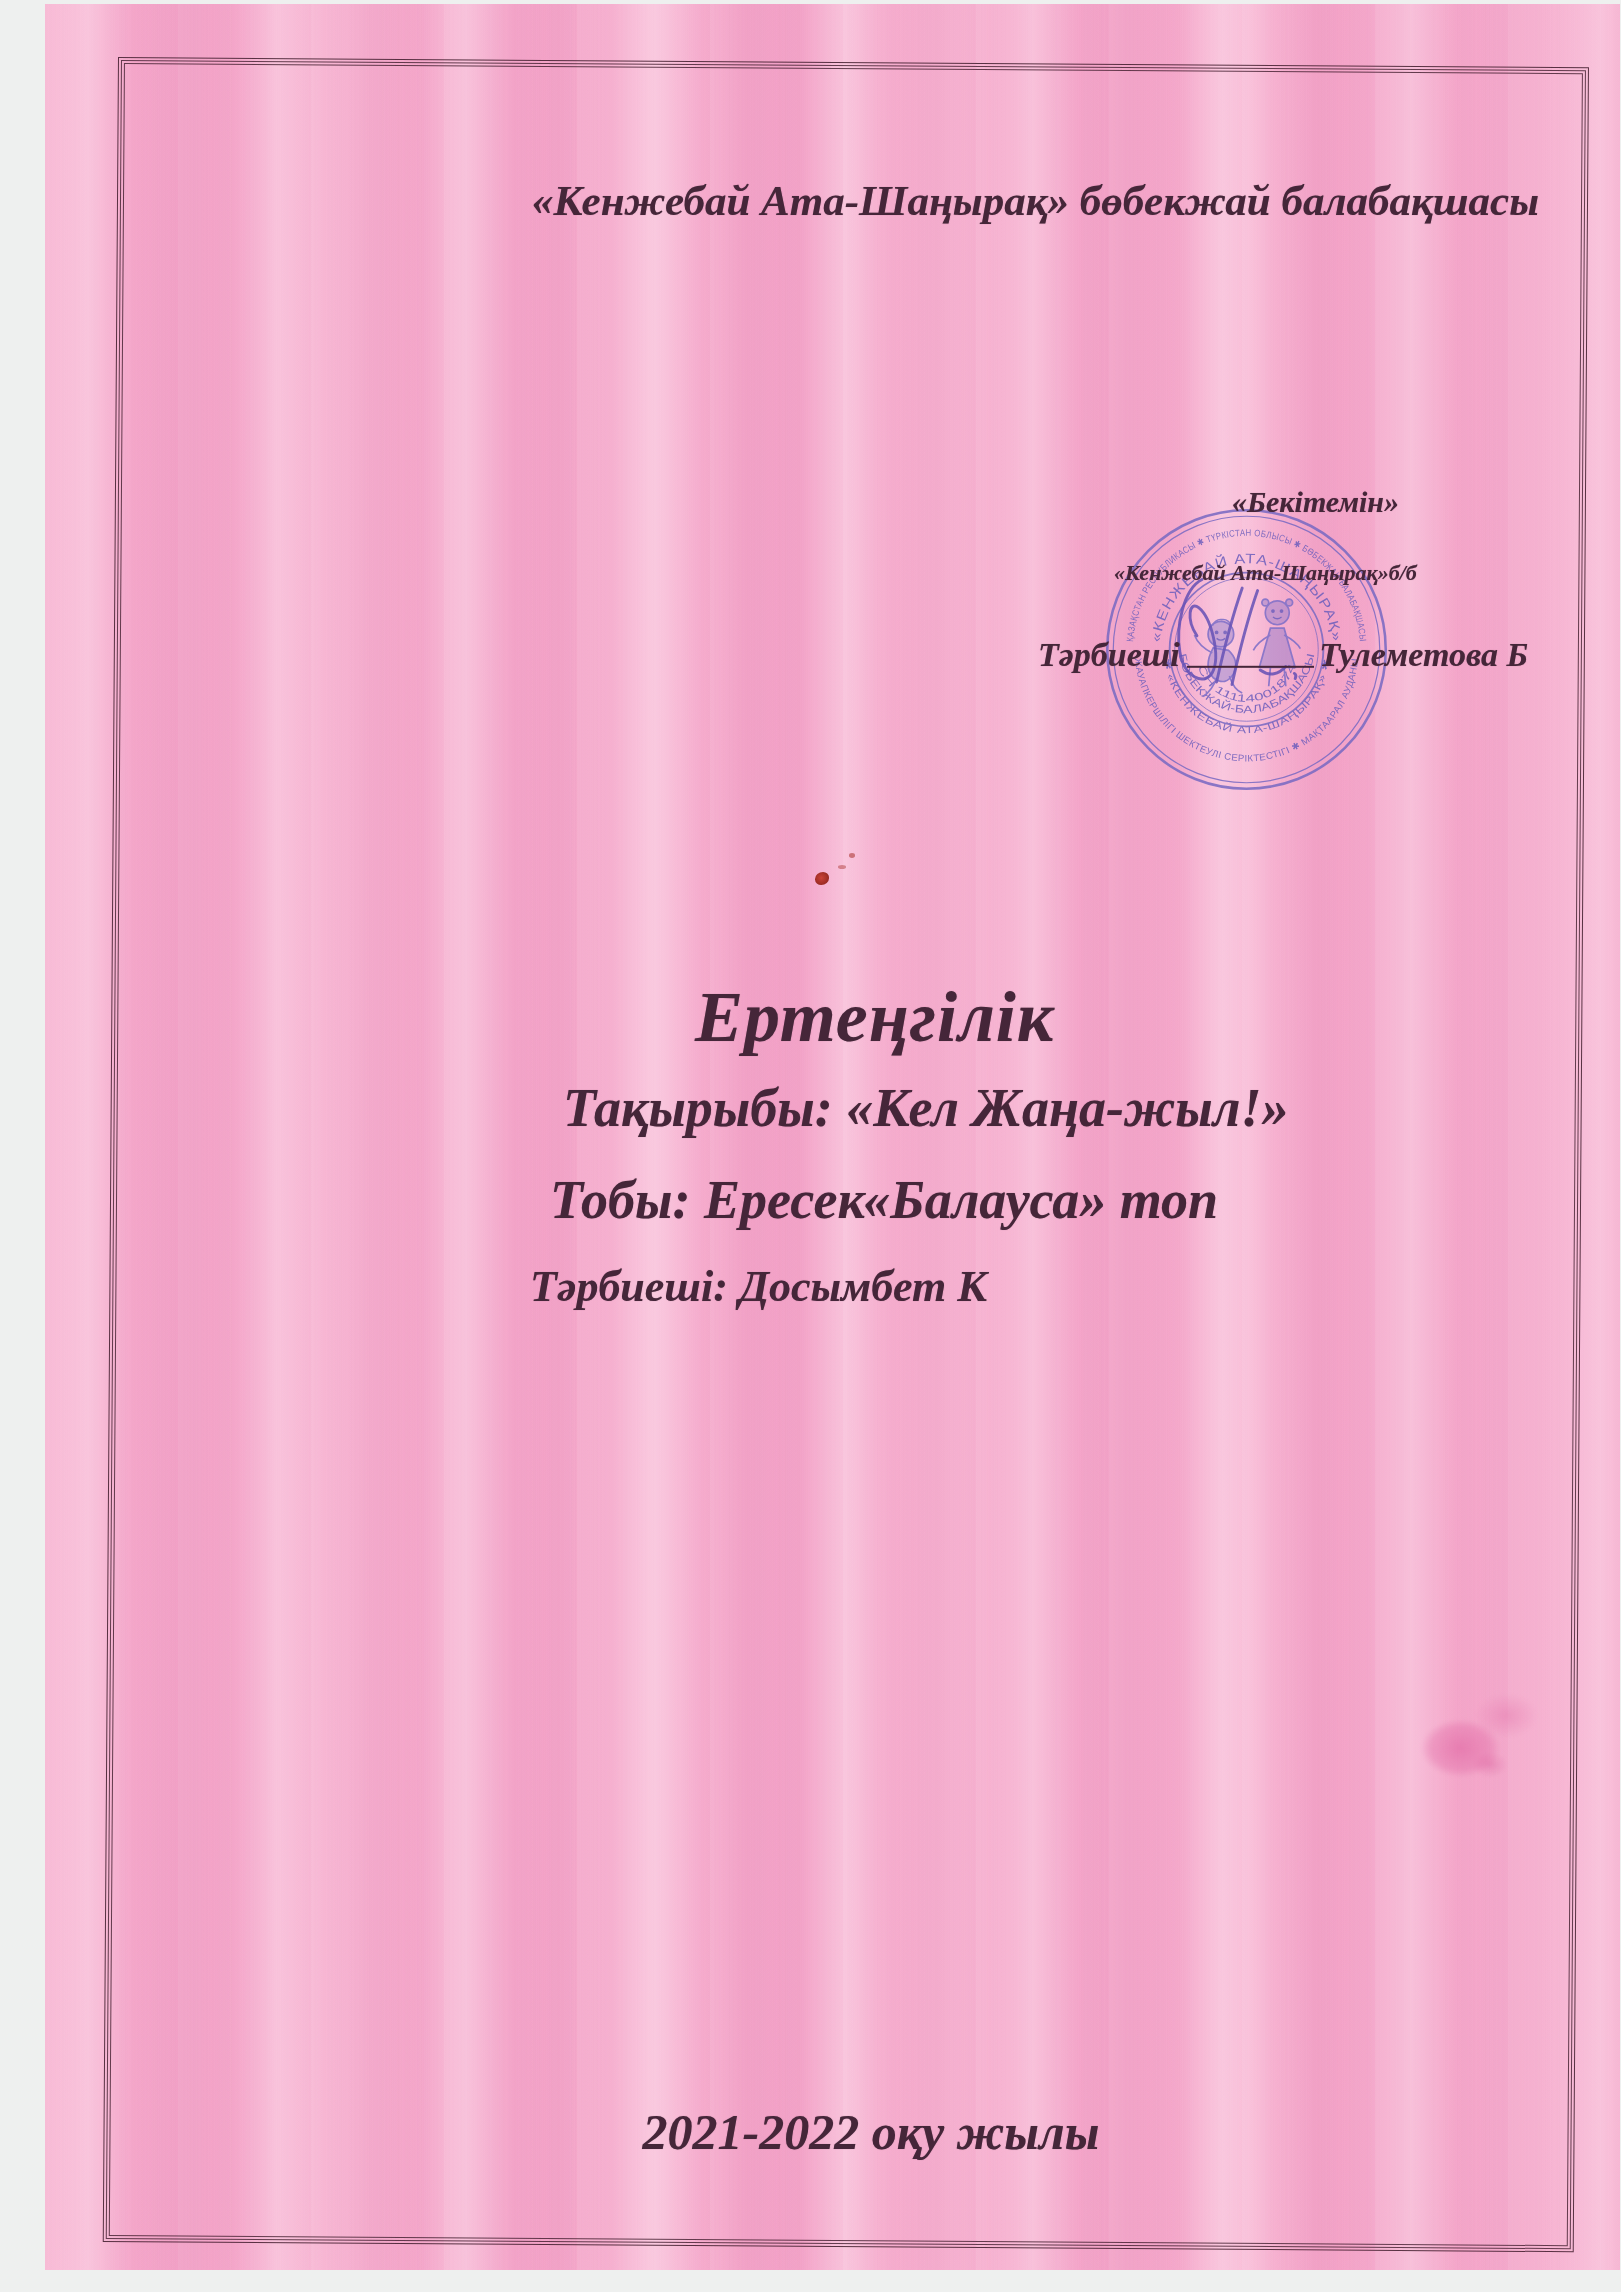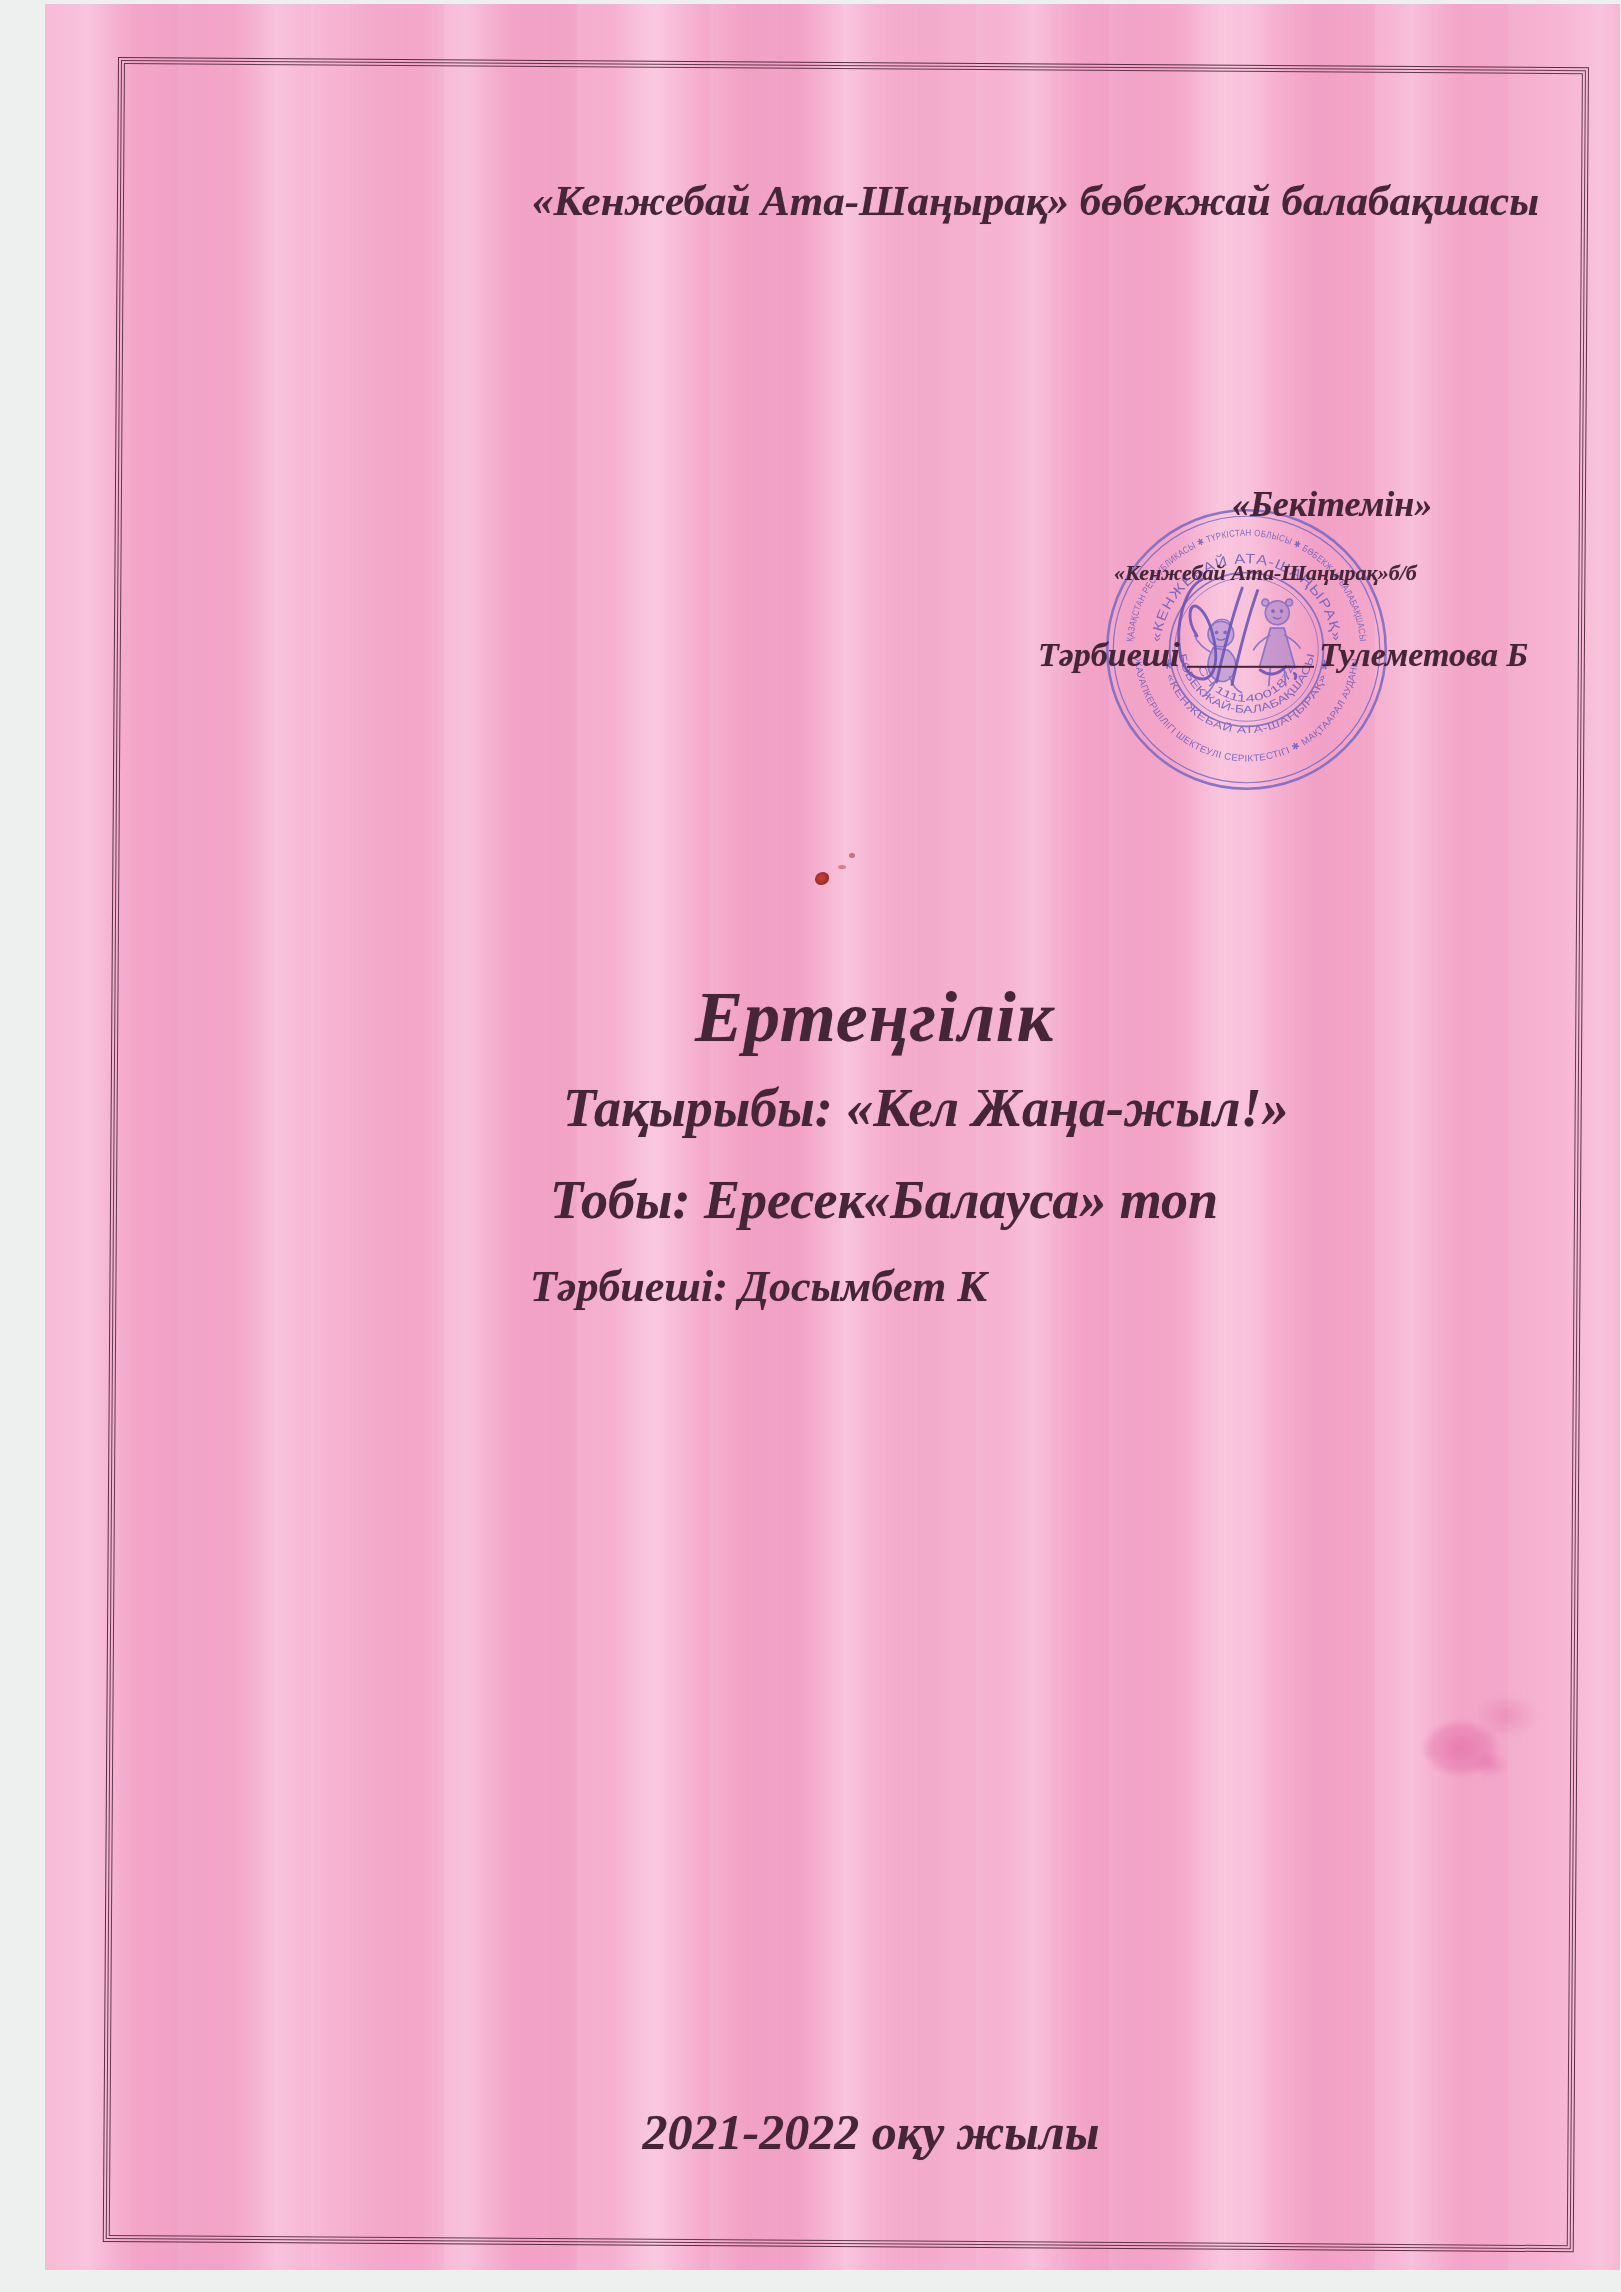--- a/index.html
+++ b/index.html
@@ -22,21 +22,21 @@
         rgba(231,140,185,0.10) 78px, rgba(255,255,255,0.00) 133px),
       #f5a9cb;}
   
   .frame{position:absolute;left:118px;top:57px;width:1469px;height:2183px;
     border:1.8px solid rgba(66,30,46,0.88);transform:rotate(0.4deg);transform-origin:top left;}
   .frame-mid{position:absolute;inset:1.8px;border:0.9px solid rgba(66,30,46,0.82);}
   .frame-in{position:absolute;inset:1.8px;border:0.9px solid rgba(66,30,46,0.82);}
   .ink{position:absolute;color:#452639;font-style:italic;font-weight:bold;white-space:nowrap;
        text-shadow:0 0 0.9px rgba(69,38,57,0.45);line-height:1.1;margin-left:47px;}
   .header{left:485px;top:177px;font-size:43px;}
-  .approve-word{left:1185px;top:485px;font-size:36px;}
+  .approve-word{left:1185px;top:485px;font-size:30px;}
   .approve-org{left:1067px;top:561px;font-size:22px;}
   .manager-line{left:991px;top:636px;font-size:34px;}
   .sig-line{display:inline-block;width:127px;border-bottom:2.7px solid #452639;
             transform:translateY(1.8px);margin:0 5.4px 0 7.2px;}
   .title{left:33px;top:978px;width:1589px;text-align:center;font-size:72px;letter-spacing:0.9px;}
   .subject{left:516px;top:1079px;font-size:54px;}
   .group{left:503px;top:1171px;font-size:54px;}
   .teacher{left:483px;top:1263px;font-size:44px;}
   .footer{left:0px;top:2105px;width:1648px;text-align:center;font-size:50px;}
   .stamp{position:absolute;left:1103px;top:506px;width:287px;height:287px;opacity:0.88;}

